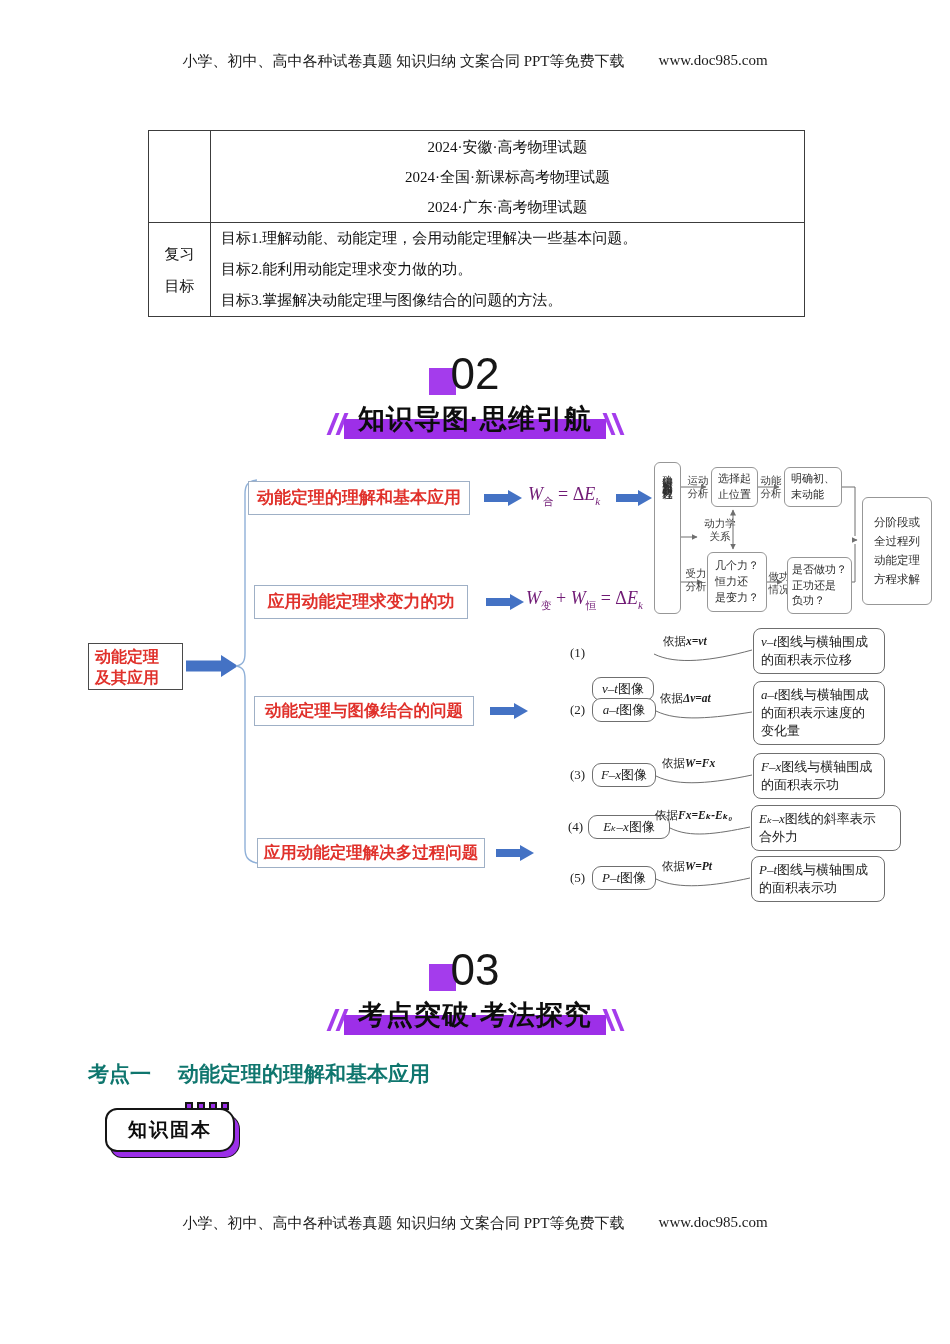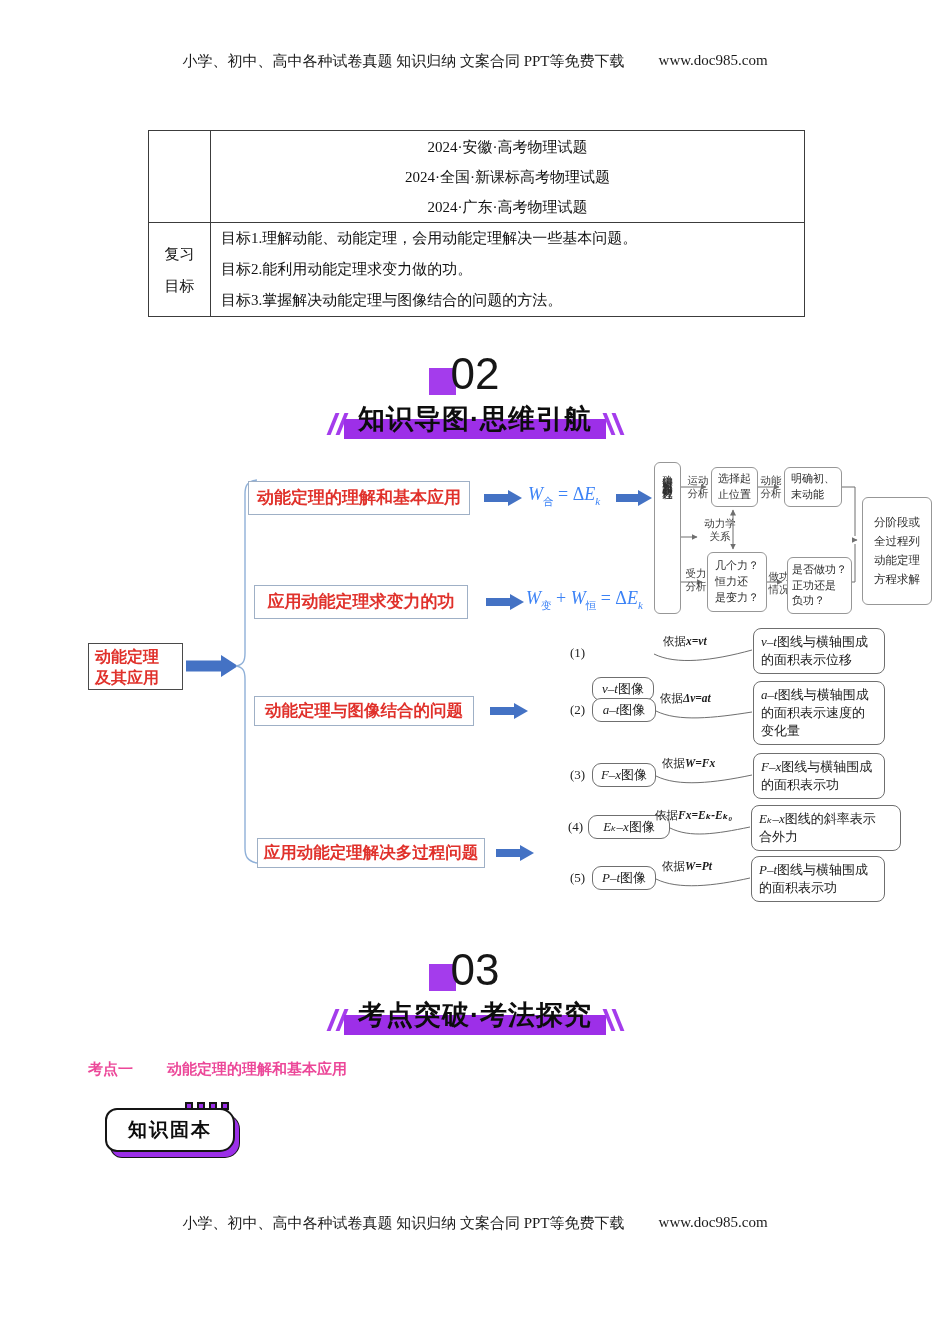--- a/index.html
+++ b/index.html
@@ -50,21 +50,21 @@
              font-size:16px; font-weight:600; line-height:21px; text-align:left;
              padding:2px 6px; white-space:pre-line; background:#fff; }
   .branchbox { border:1px solid #9FB0C6; background:#fff; color:#E0312B;
                font-family:"Liberation Sans","DejaVu Sans",sans-serif;
                font-weight:600; text-align:center; }
   .bb1 { left:248px; top:41px;  width:222px; height:34px; font-size:17px;   line-height:31px; }
   .bb2 { left:254px; top:145px; width:214px; height:34px; font-size:17px;   line-height:31px; }
   .bb3 { left:254px; top:256px; width:220px; height:30px; font-size:16.5px; line-height:27px; }
   .bb4 { left:257px; top:398px; width:228px; height:30px; font-size:16.5px; line-height:27px; }
 
-  .formula { font-size:18px; color:#3b82f6; }
+  .formula { font-size:18px; color:#701a75; }
   .fi { font-style:italic; }
   .fsub { font-size:11px; vertical-align:sub; }
   .fsub-cjk { font-size:10.5px; vertical-align:sub; font-style:normal; }
   .f1 { left:528px; top:44px; }
   .f2 { left:526px; top:148px; }
 
   
   .fcbox { border:1px solid #979797; border-radius:6px; background:#fff; color:#2e2e2e;
            font-size:11px; line-height:1.45; text-align:left; display:flex;
            align-items:center; justify-content:center; white-space:pre-line; }
@@ -88,23 +88,23 @@
   
   .gnum { font-size:13px; color:#222; }
   .gsbox { border:1px solid #6f6f6f; border-radius:9px; background:#fff; font-size:13px;
            color:#1b1b1b; text-align:center; height:24px; line-height:21px; }
   .gbasis { font-size:11.5px; color:#1b1b1b; }
   .gbasis b { font-style:italic; }
   .grbox { border:1px solid #6f6f6f; border-radius:8px; background:#fff; font-size:13px;
            color:#1b1b1b; line-height:18px; padding:4px 7px; white-space:pre-line; }
 
   
-  .kaodian { position:absolute; left:88px; top:1060px; display:flex; gap:34px;
+  .kaodian { position:absolute; left:88px; top:1060px; display:flex; gap:27px;
              font-family:"Liberation Sans","DejaVu Sans",sans-serif;
-             font-size:15px; font-weight:bold; color:#ec4899; }
+             font-size:21px; font-weight:bold; color:#0f766e; }
   .badge { position:absolute; left:105px; top:1108px; width:130px; height:44px;
            background:#fff; border:2.6px solid #151515; border-radius:12px 15px 15px 12px;
            box-shadow:5px 6px 0 -1px #9B2FE8, 5px 6px 0 0 #151515;
            display:flex; align-items:center; justify-content:center;
            font-family:"Liberation Sans","DejaVu Sans",sans-serif;
            font-size:19px; font-weight:bold; letter-spacing:2px; color:#0d0d0d; }
   .badge-squares { position:absolute; top:-8px; left:78px; display:flex; gap:4px; }
   .badge-sq { width:8px; height:8px; background:#9B2FE8; border:2px solid #151515; }
 </style>
 </head>

